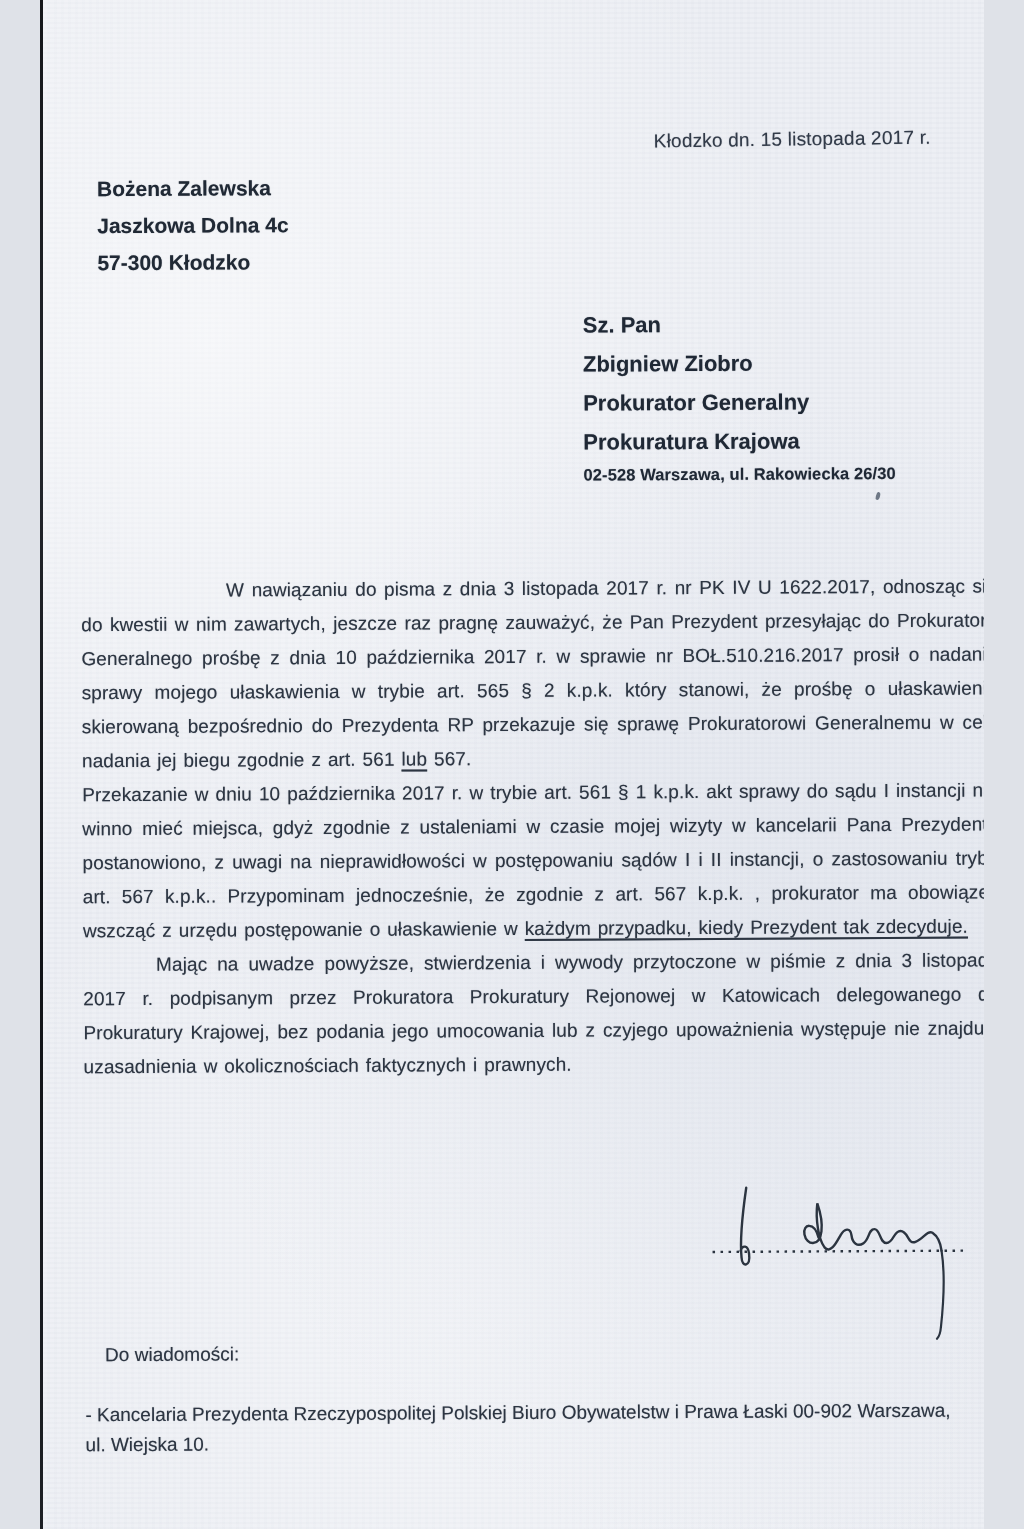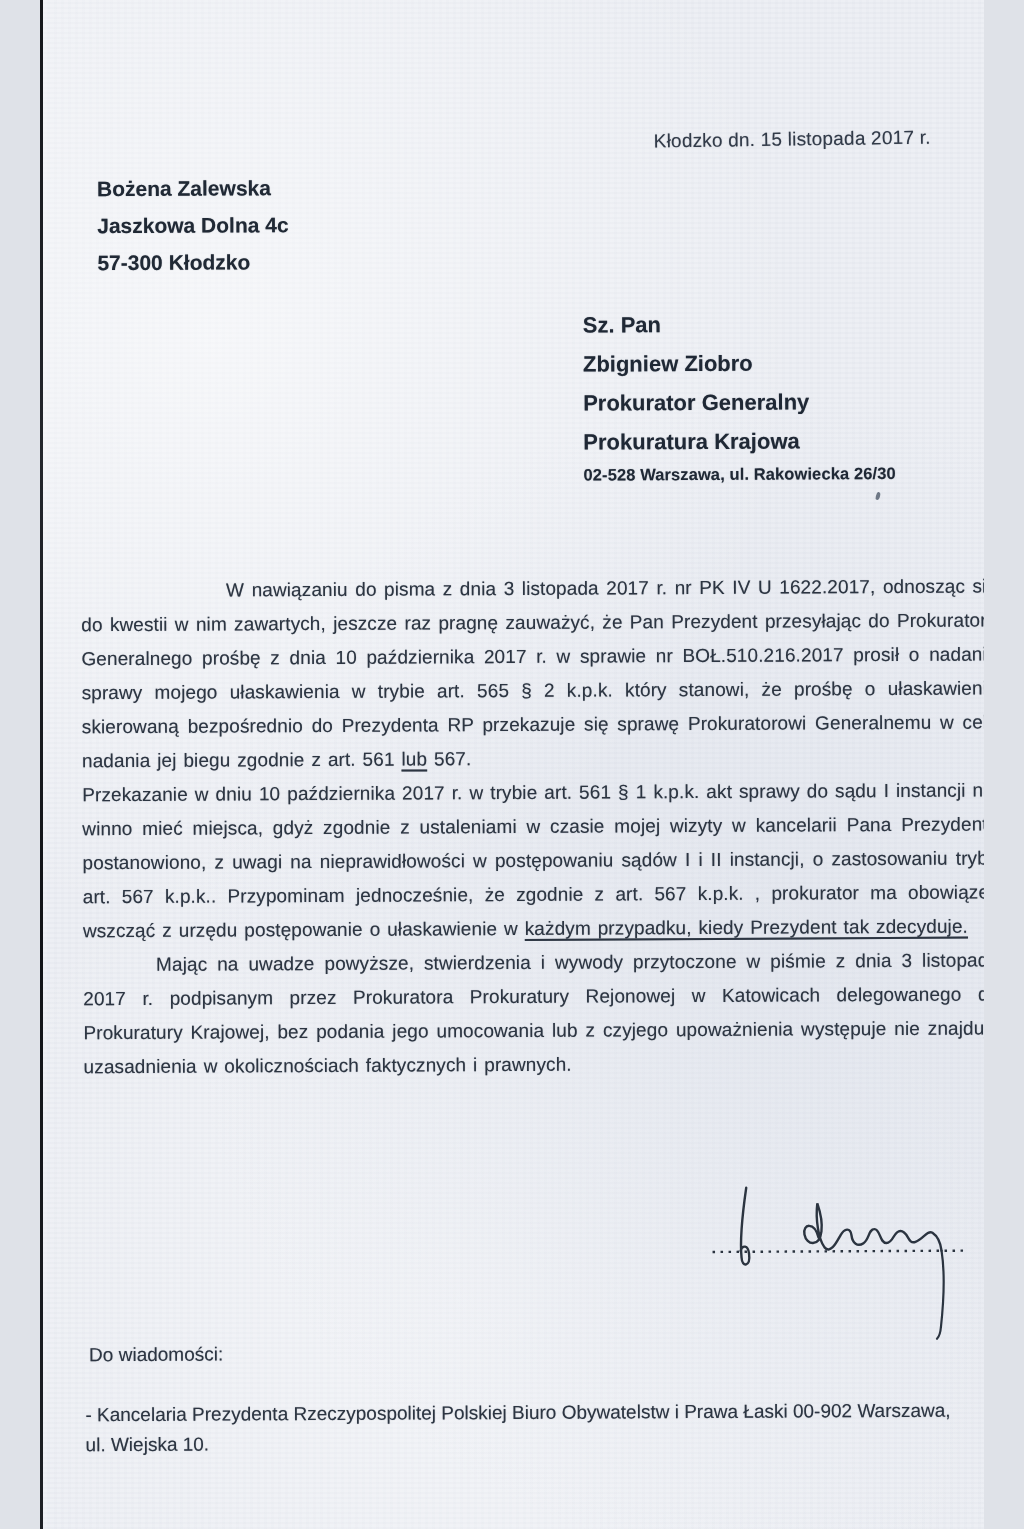--- a/index.html
+++ b/index.html
@@ -103,21 +103,21 @@
   }
 
   .signature-wrap {
     position: absolute;
     left: 655px; top: 1183px;
     width: 295px; height: 170px;
   }
 
   .cc-heading {
     position: absolute;
-    left: 46px; top: 1342px;
+    left: 62px; top: 1342px;
     font-size: 19px;
     color: #2c3542;
   }
   .cc-entry {
     position: absolute;
     left: 42px; top: 1398px;
     width: 882px;
     font-size: 19px;
     line-height: 30px;
     color: #2c3542;

